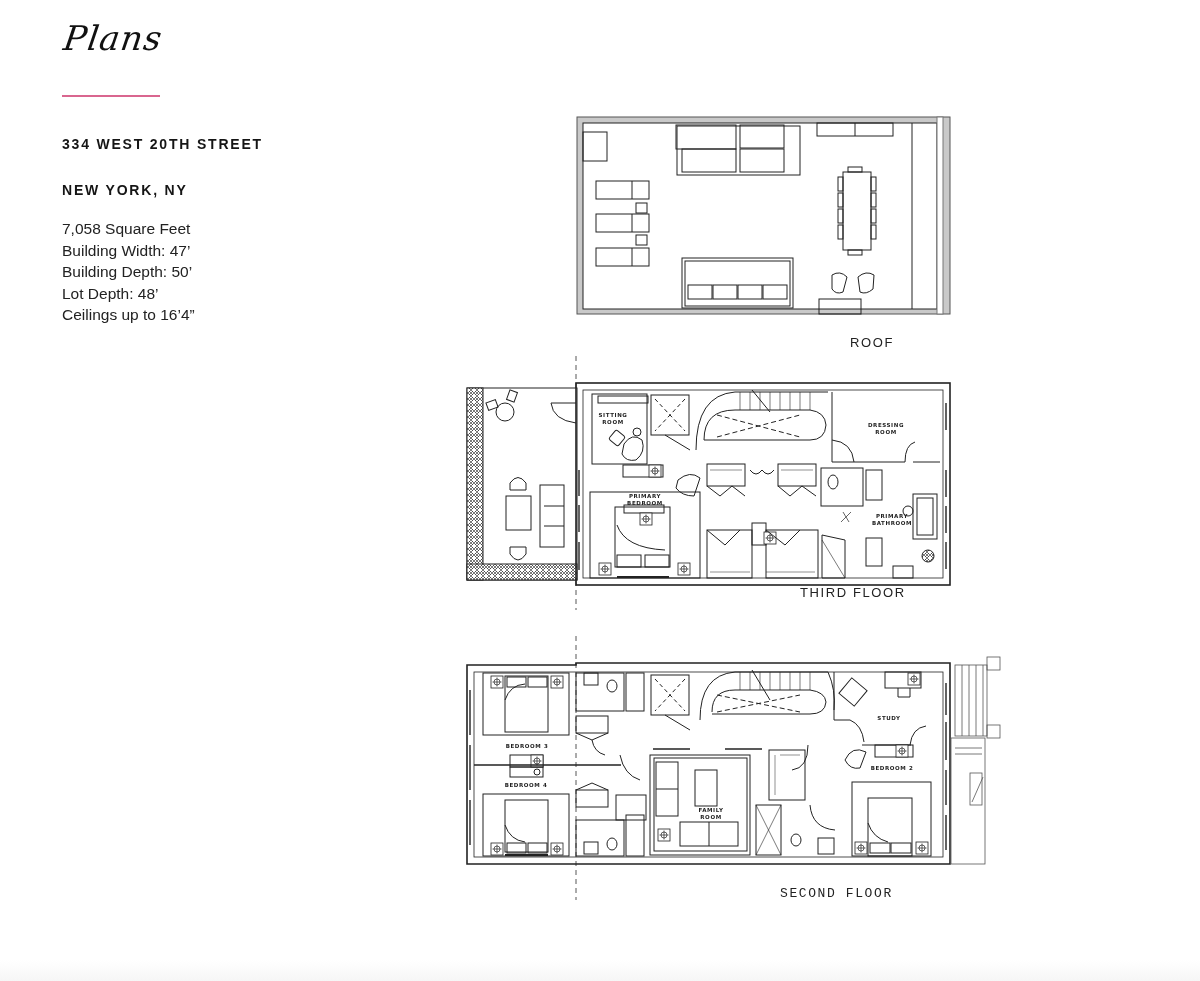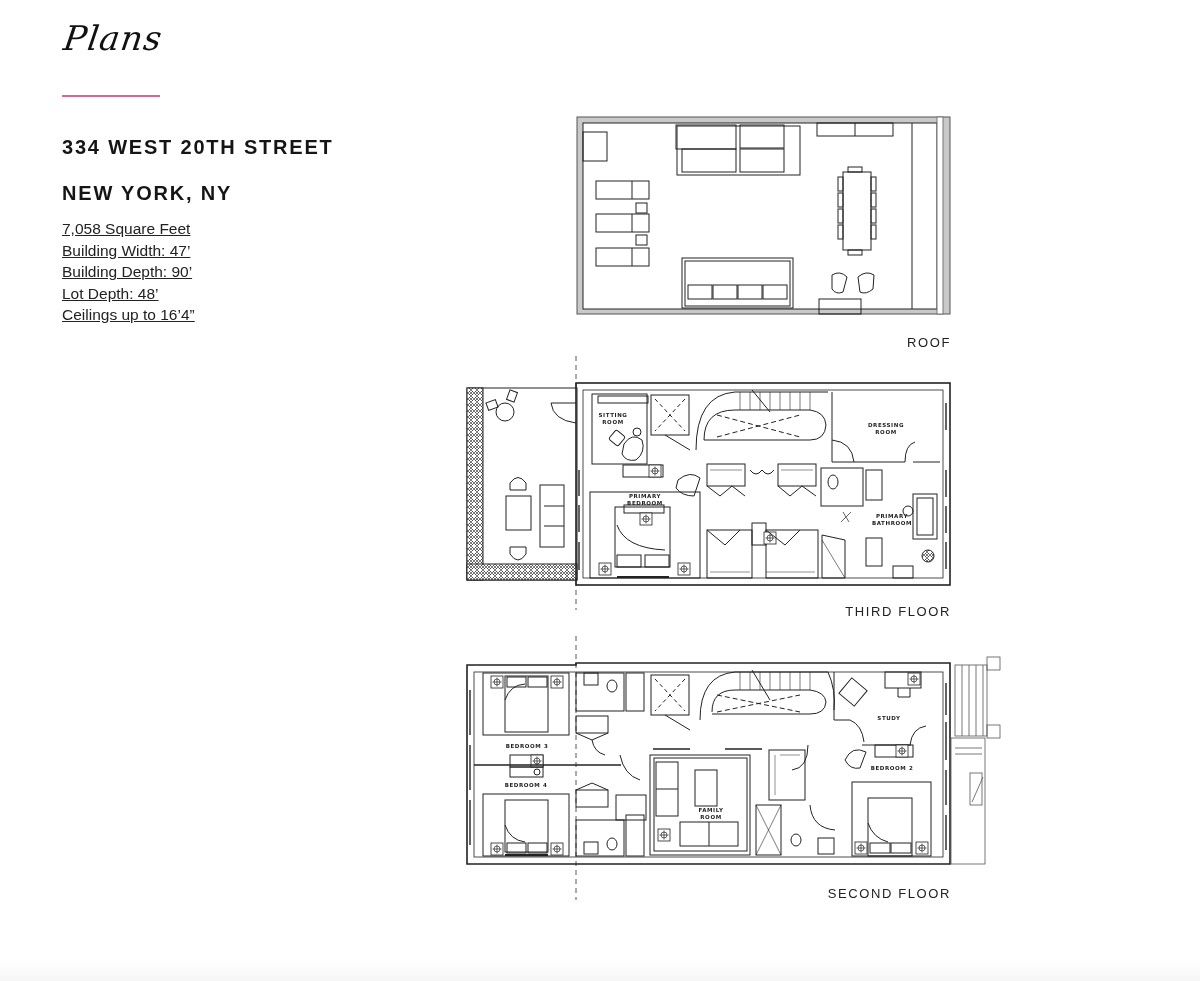--- a/index.html
+++ b/index.html
@@ -1,44 +1,44 @@
 <!DOCTYPE html>
 <html><head>
 <meta charset="utf-8">
 <style>
   html, body { margin: 0; padding: 0; background: #ffffff; }
   body { width: 1200px; height: 981px; position: relative; overflow: hidden;
          font-family: "Liberation Sans", "DejaVu Sans", sans-serif; color: #1a1a1a; }
   .title { position: absolute; left: 64px; top: 18px; font-family: "DejaVu Serif", serif;
            font-style: italic; font-size: 34px; letter-spacing: 1px; color: #111; transform: skewX(-8deg); }
   .accent-rule { position: absolute; left: 62px; top: 95px; width: 98px; height: 2px; background: #d9668f; }
-  .addr { position: absolute; left: 62px; font-size: 20px; font-weight: 600; letter-spacing: 1.8px; color: #151515; }
+  .addr { position: absolute; left: 62px; font-size: 14px; font-weight: 600; letter-spacing: 1.8px; color: #151515; }
   .addr.l1 { top: 136px; }
   .addr.l2 { top: 182px; }
   .facts { position: absolute; left: 62px; top: 218px; font-size: 15.5px; line-height: 21.5px; color: #222; }
-  .facts div { white-space: nowrap; text-decoration: underline; }
+  .facts div { white-space: nowrap; }
   .plan-svg { position: absolute; left: 0; top: 0; }
-  .floor-label { position: absolute; font-size: 13px; letter-spacing: 1.6px; color: #222; text-align: right; }
+  .floor-label { position: absolute; font-size: 13px; letter-spacing: 1.6px; color: #222; }
   .bottom-fade { position: absolute; left: 0; top: 960px; width: 1200px; height: 21px;
                  background: linear-gradient(#ffffff, #f6f6f6); }
   svg text { font-family: "DejaVu Sans", sans-serif; font-size: 5.5px; letter-spacing: 0.6px; fill: #222; font-weight: bold; }
 </style>
 </head>
 <body>
 
 <div class="title">Plans</div>
 <div class="accent-rule" style="background: rgb(217, 102, 143);"></div>
 
 <div class="addr l1">334 WEST 20TH STREET</div>
 <div class="addr l2">NEW YORK, NY</div>
 
 <div class="facts">
   <div>7,058 Square Feet</div>
   <div>Building Width: 47’</div>
-  <div>Building Depth: 90’</div>
+  <div>Building Depth: 50’</div>
   <div>Lot Depth: 48’</div>
   <div>Ceilings up to 16’4”</div>
 </div>
 
 <svg class="plan-svg" width="1200" height="981" viewBox="0 0 1200 981" xmlns="http://www.w3.org/2000/svg">
   <defs>
     <pattern id="hedge" width="6" height="6" patternUnits="userSpaceOnUse">
       <rect width="6" height="6" fill="#fff"></rect>
       <path d="M0 3 L3 0 L6 3 L3 6 Z M1 1 L5 5 M5 1 L1 5" stroke="#222" stroke-width="0.6" fill="none"></path>
     </pattern>
@@ -348,16 +348,16 @@
     <text x="527" y="748">BEDROOM 3</text>
     <text x="526" y="787">BEDROOM 4</text>
     <text x="711" y="812">FAMILY</text>
     <text x="711" y="819">ROOM</text>
     <text x="889" y="720">STUDY</text>
     <text x="892" y="770">BEDROOM 2</text>
   </g>
 </svg>
 
 <div class="floor-label" style="left:850px; top:335px; width:101px;">ROOF</div>
-<div class="floor-label" style="left:800px; top:604px; width:151px;">THIRD FLOOR</div>
-<div class="floor-label" style="left:780px; top:886px; width:171px;">SECOND FLOOR</div>
+<div class="floor-label" style="left:800px; top:585px; width:151px;">THIRD FLOOR</div>
+<div class="floor-label" style="left:780px; top:886px; width:171px;font-family:Liberation Mono, monospace;">SECOND FLOOR</div>
 
 <div class="bottom-fade"></div>
 
 </body></html>

